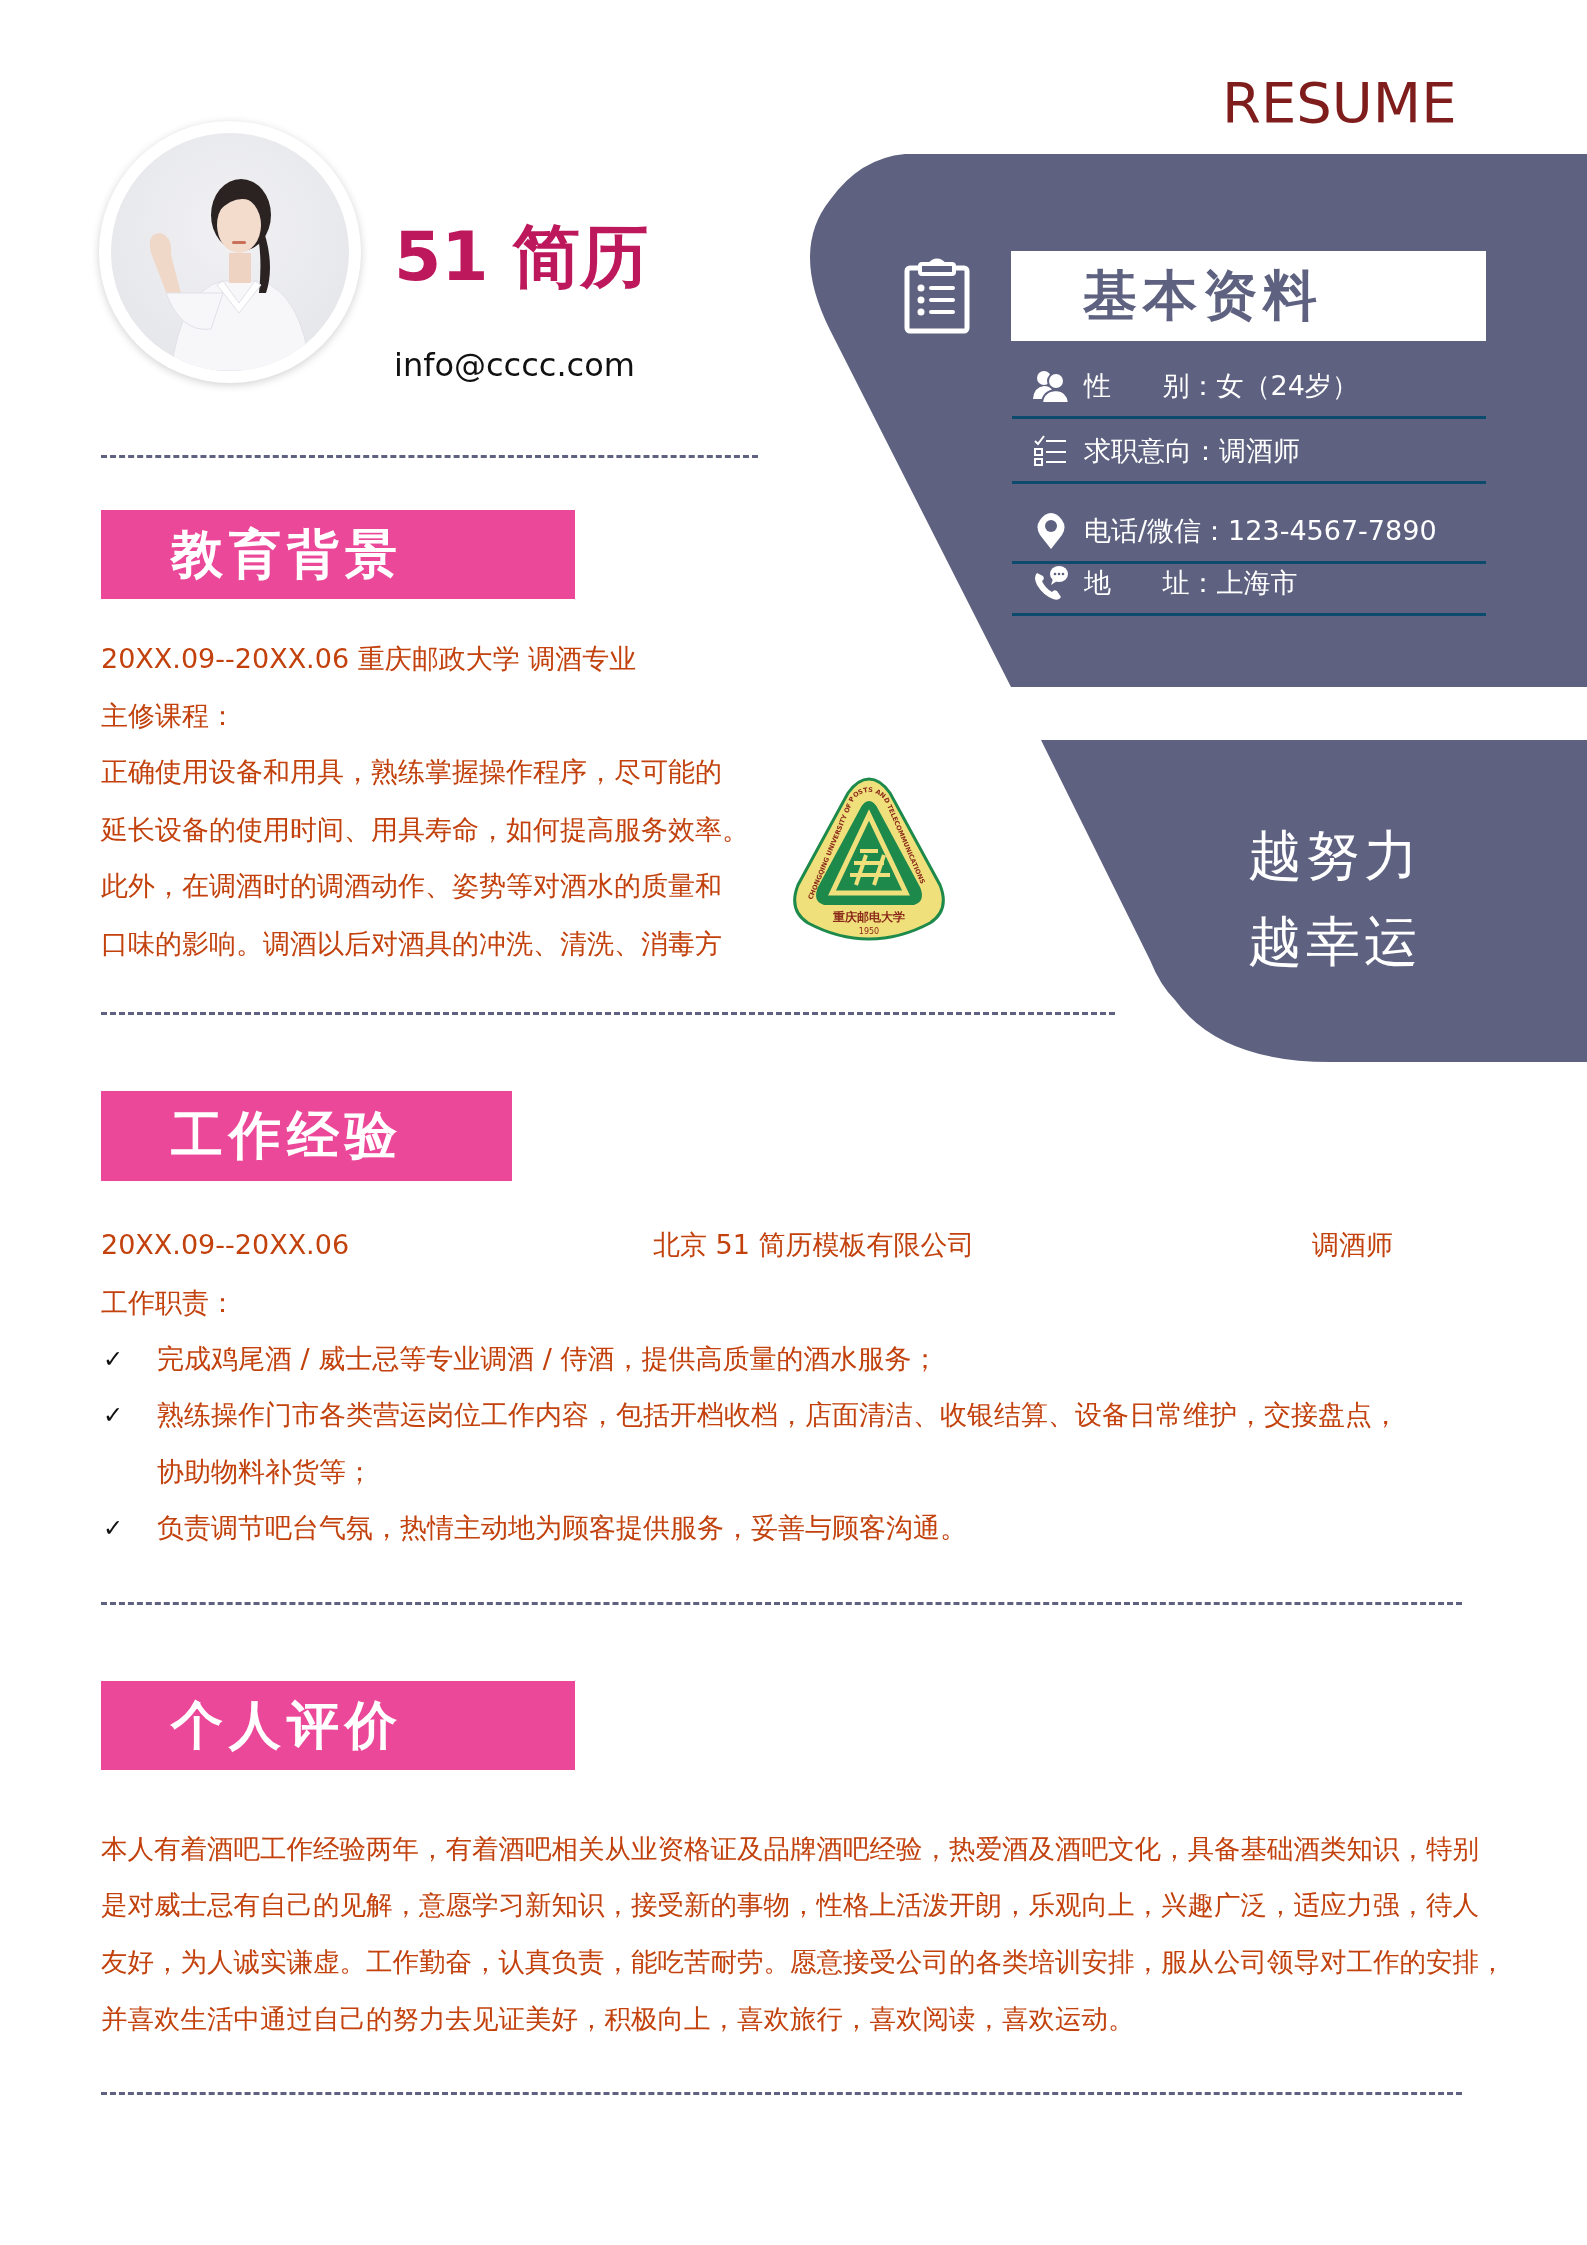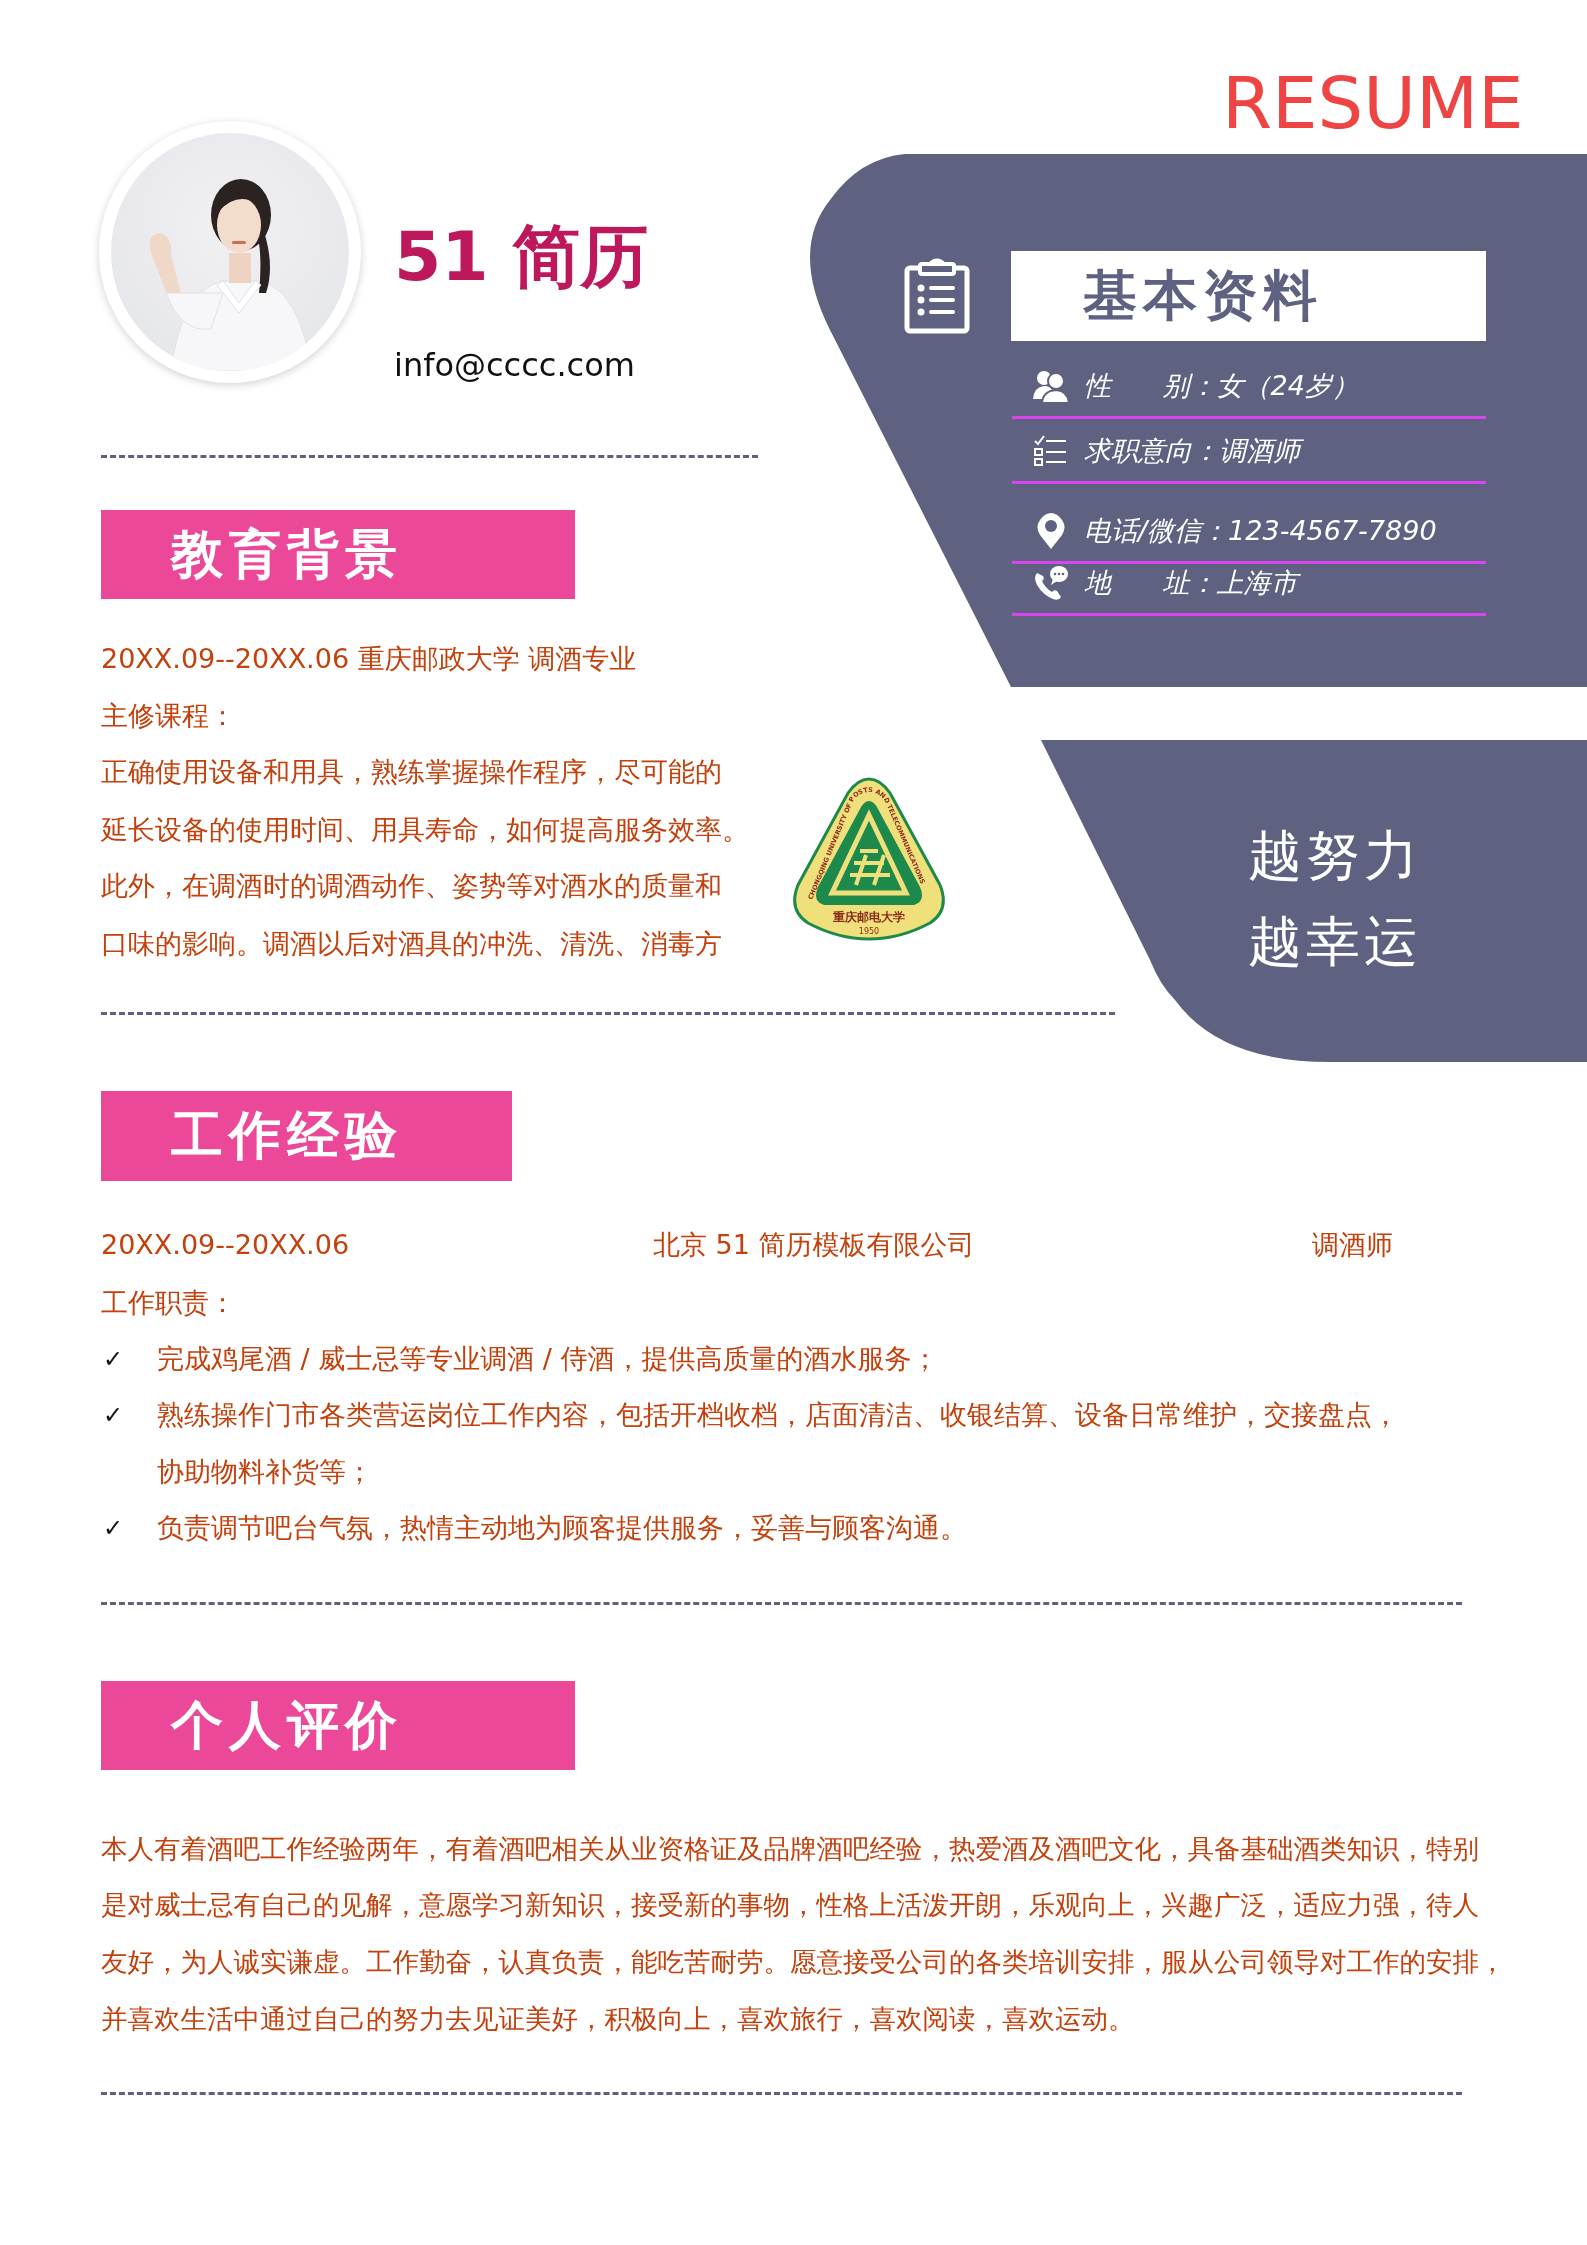--- a/index.html
+++ b/index.html
@@ -1,37 +1,37 @@
 <!DOCTYPE html>
 <html><head>
 <meta charset="utf-8">
 <style>
   html, body { margin: 0; padding: 0; background: #ffffff; }
   body { width: 1587px; height: 2245px; position: relative; overflow: hidden;
          font-family: "DejaVu Sans", "Liberation Sans", sans-serif; color: #111; }
   .abs { position: absolute; }
-  .resume-title { left: 1222px; top: 58px; font-size: 72px; line-height: 90px; color: #ef4444;
+  .resume-title { left: 1222px; top: 58px; font-size: 56px; line-height: 90px; color: #7f1d1d;
                   font-family: "DejaVu Sans", sans-serif; letter-spacing: 0px; }
   svg.bg { position: absolute; left: 0; top: 0; }
   .photo-ring { left: 99px; top: 121px; width: 262px; height: 262px; border-radius: 50%;
                 background: #ffffff; box-shadow: 0 2px 8px rgba(0,0,0,0.18); }
   .photo { left: 111px; top: 133px; width: 238px; height: 238px; border-radius: 50%;
            background: radial-gradient(circle at 50% 40%, #f1f1f4 0%, #e3e4e8 100%); overflow: hidden; }
   .name { left: 394px; top: 196px; font-size: 68px; line-height: 90px; font-weight: bold; color: #be185d; margin-top: 16px; }
   .email { left: 394px; top: 310px; font-size: 32px; line-height: 46px; color: #111; margin-top: 32px; }
   .dash { height: 0; border-top: 3px dashed #5e6280; }
   .sec-head { background: #ec4899; color: #fff; font-weight: bold; font-size: 52px;
               box-sizing: border-box; padding-left: 70px; letter-spacing: 6px;
               display: flex; align-items: center; }
   .txt { font-size: 27px; line-height: 40px; color: #c2410c; white-space: nowrap; }
   .info-title-box { left: 1011px; top: 251px; width: 475px; height: 90px; background: #fff;
                     display: flex; align-items: center; box-sizing: border-box; padding-left: 72px; }
   .info-title { font-size: 54px; font-weight: bold; color: #5e6280; letter-spacing: 6px; }
   .info-row { left: 1012px; width: 474px; height: 64px; display: flex; align-items: center;
-              border-bottom: 3px solid #d946ef; box-sizing: border-box; font-style: italic; }
+              border-bottom: 3px solid #0c4a6e; box-sizing: border-box; }
   .info-icon { width: 50px; height: 40px; margin-left: 14px; display: flex; align-items: center; justify-content: center; }
   .info-label { color: #fff; font-size: 27px; margin-left: 8px; white-space: pre; }
   .info-value { color: #fff; font-size: 27px; white-space: pre; }
   .motto { left: 1200px; width: 270px; text-align: center; color: #fff; font-size: 54px; line-height: 86px; letter-spacing: 4px; }
   .check { font-size: 24px; line-height: 40px; color: #111; }
 </style>
 </head>
 <body>
 
 <svg class="bg" width="1587" height="2245">

